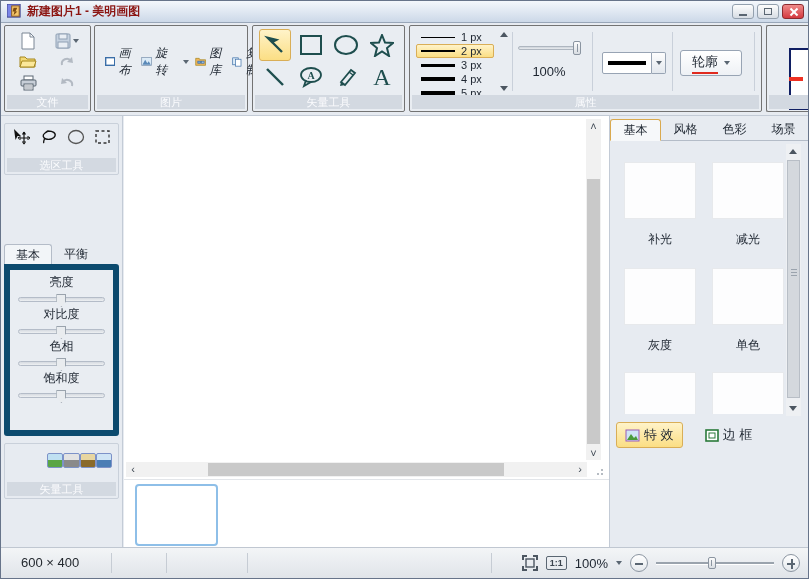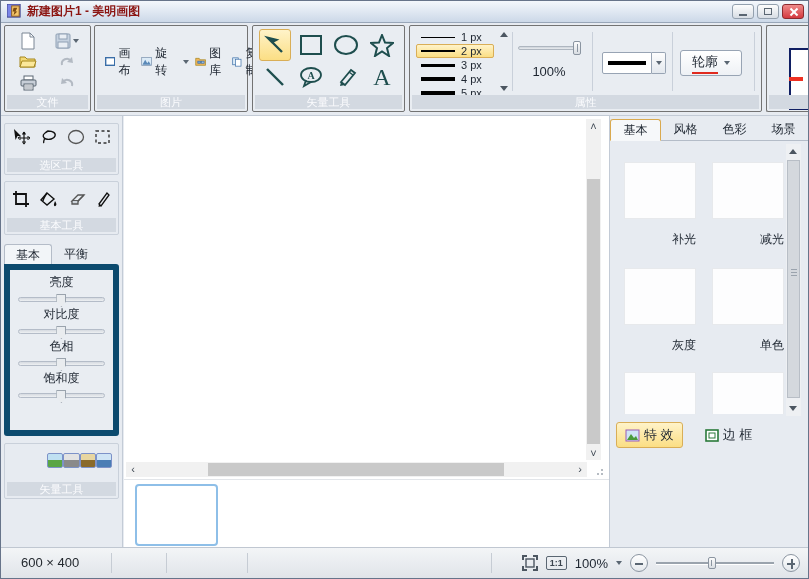--- a/index.html
+++ b/index.html
@@ -34,21 +34,21 @@
   .g-file{left:3px;width:87px;}
   .g-image{left:93px;width:154px;}
   .g-vector{left:251px;width:153px;}
   .g-props{left:408px;width:353px;}
   .g-cut{left:765px;width:48px;border-right:none;}
   .file-grid{position:absolute;left:4px;top:4px;right:4px;bottom:18px;
     display:grid;grid-template-columns:1fr 1fr;grid-auto-rows:1fr;}
   .tbtn{display:flex;align-items:center;justify-content:center;gap:2px;border-radius:2px;}
   .caret{width:0;height:0;border-left:3px solid transparent;border-right:3px solid transparent;border-top:4px solid #5a6672;display:inline-block;}
   .img-grid{position:absolute;left:4px;top:4px;right:2px;bottom:18px;
-    display:grid;grid-template-columns:1fr 1fr 1fr 1fr;grid-auto-rows:1fr;grid-auto-flow:column;}
+    display:grid;grid-template-columns:1fr 1fr 1fr 1fr;grid-auto-rows:1fr;grid-auto-flow:column;font-style:italic;}
   .cmd{display:flex;align-items:center;gap:3px;padding-left:6px;border-radius:2px;}
   .cmd .lbl{font-size:12px;color:#1d2530;}
   .vec-grid{position:absolute;left:4px;top:3px;right:4px;bottom:18px;
     display:grid;grid-template-columns:repeat(4,1fr);grid-auto-rows:1fr;align-items:center;justify-items:center;}
   .tool{width:32px;height:32px;display:flex;align-items:center;justify-content:center;border-radius:3px;}
   .sel-yellow{background:linear-gradient(#fff3c9,#fbde84);border:1px solid #d9ae57;}
   
   .px-list{position:absolute;left:6px;top:4px;width:78px;bottom:18px;display:flex;flex-direction:column;justify-content:space-between;}
   .px-row{display:flex;align-items:center;gap:6px;height:15px;padding:0 4px;border:1px solid transparent;border-radius:2px;}
   .px-row.sel{background:linear-gradient(#fff3c9,#fbde84);border-color:#d9ae57;}
@@ -109,21 +109,21 @@
   .grip{position:absolute;right:6px;top:349px;width:10px;height:10px;}
   .grip i{position:absolute;width:2px;height:2px;background:#b6bcc3;}
   .thumbstrip{position:absolute;left:0;right:0;top:363px;bottom:0;background:#fff;border-top:1px solid #e2e5e9;}
   .pagethumb{position:absolute;left:11px;top:4px;width:83px;height:62px;background:#fff;border:2px solid #8ebfe8;border-radius:4px;}
   
   .effects{position:absolute;left:608px;top:115px;right:0;bottom:31px;background:#e7ebf1;border-left:1px solid #c3cbd6;}
   .etabs{position:absolute;left:0;top:3px;right:0;height:22px;display:flex;border-bottom:1px solid #b4bcc8;}
   .etab{flex:1;display:flex;align-items:center;justify-content:center;font-size:12px;}
   .etab.active{background:#f6f8fa;border:1px solid #d9a94f;border-bottom:1px solid #f6f8fa;border-radius:3px 3px 0 0;margin-bottom:-1px;}
   .egrid{position:absolute;left:6px;top:28px;width:172px;height:270px;overflow:hidden;}
-  .ecell{position:absolute;width:72px;text-align:right;font-family:Liberation Mono, monospace;}
+  .ecell{position:absolute;width:72px;text-align:center;font-family:Liberation Mono, monospace;}
   .ethumb{width:72px;height:57px;background:#fdfdfe;border:1px solid #e7e9ec;}
   .elabel{margin-top:12px;font-size:12px;}
   .escroll{position:absolute;right:7px;top:28px;width:15px;height:272px;background:#eef0f3;}
   .ethumb-bar{position:absolute;left:1px;top:16px;width:13px;height:238px;background:#d4d8dd;border:1px solid #b8bec6;}
   .ethumb-bar::after{content:"";position:absolute;left:3px;top:108px;width:6px;height:1px;box-shadow:0 0 #9aa3ad,0 3px #9aa3ad,0 6px #9aa3ad;background:#9aa3ad;}
   .ebtns{position:absolute;left:6px;top:306px;display:flex;gap:14px;align-items:center;}
   .ebtn{display:flex;align-items:center;gap:4px;padding:3px 8px;border-radius:3px;font-size:13px;}
   .ebtn.sel{background:linear-gradient(#fff3c9,#fbde84);border:1px solid #d9ae57;}
   
   .statusbar{position:absolute;left:0;right:0;bottom:0;height:31px;background:linear-gradient(#f3f5f7,#e0e4e9);border-top:1px solid #c0c7d1;}
@@ -392,42 +392,20 @@
         <svg width="18" height="16" viewBox="0 0 18 16">
             <ellipse cx="9" cy="8" rx="7.5" ry="6.5" fill="none" stroke="#555" stroke-width="1.3"></ellipse>
           </svg>
         <svg width="17" height="16" viewBox="0 0 17 16">
             <rect x="2" y="2" width="13" height="12" fill="none" stroke="#333" stroke-width="1.4" stroke-dasharray="3 2.5"></rect>
           </svg>
       </div>
       <div class="sg-label">选区工具</div>
     </div>
 
-    <div class="sgroup g-basic">
-      <div class="sg-icons" style="top:8px;">
-        <svg width="18" height="18" viewBox="0 0 18 18">
-            <path d="M4 1 L4 14 L17 14 M1 4 L14 4 L14 17" fill="none" stroke="#111" stroke-width="1.8"></path>
-          </svg>
-        <svg width="19" height="17" viewBox="0 0 19 17">
-            <path d="M8 2 L15 8 L8 14 L2 9 Z" fill="#e9edf2" stroke="#111" stroke-width="1.4"></path>
-            <path d="M8 2 C6 5 4 8 4 10" fill="none" stroke="#111" stroke-width="1.4"></path>
-            <path d="M16 10 C17 12 18 13 17 14.5 C16 16 14.5 15 15 13 Z" fill="#111"></path>
-          </svg>
-        <svg width="19" height="14" viewBox="0 0 19 14">
-            <path d="M5 9 L11 3 L17 3 L11 9 Z" fill="#e9edf2" stroke="#555" stroke-width="1.3"></path>
-            <path d="M5 9 L11 9 L17 3" fill="none" stroke="#555" stroke-width="1.3"></path>
-            <path d="M5 9 L5 12 L11 12 L11 9" fill="#cfd5dc" stroke="#555" stroke-width="1.3"></path>
-          </svg>
-        <svg width="16" height="17" viewBox="0 0 16 17">
-            <path d="M4 13 L12 2 L14 4 L6 15 Z" fill="none" stroke="#111" stroke-width="1.3"></path>
-            <path d="M4 13 L3.5 16 L6 15 Z" fill="#111"></path>
-          </svg>
-      </div>
-      <div class="sg-label">基本工具</div>
-    </div>
 
     <div class="adjust">
       <div class="atabs">
         <div class="atab active">基本</div>
         <div class="atab">平衡</div>
       </div>
       <div class="apanel">
         <div class="sld">
           <div class="sld-lbl">亮度</div>
           <div class="sld-track">

